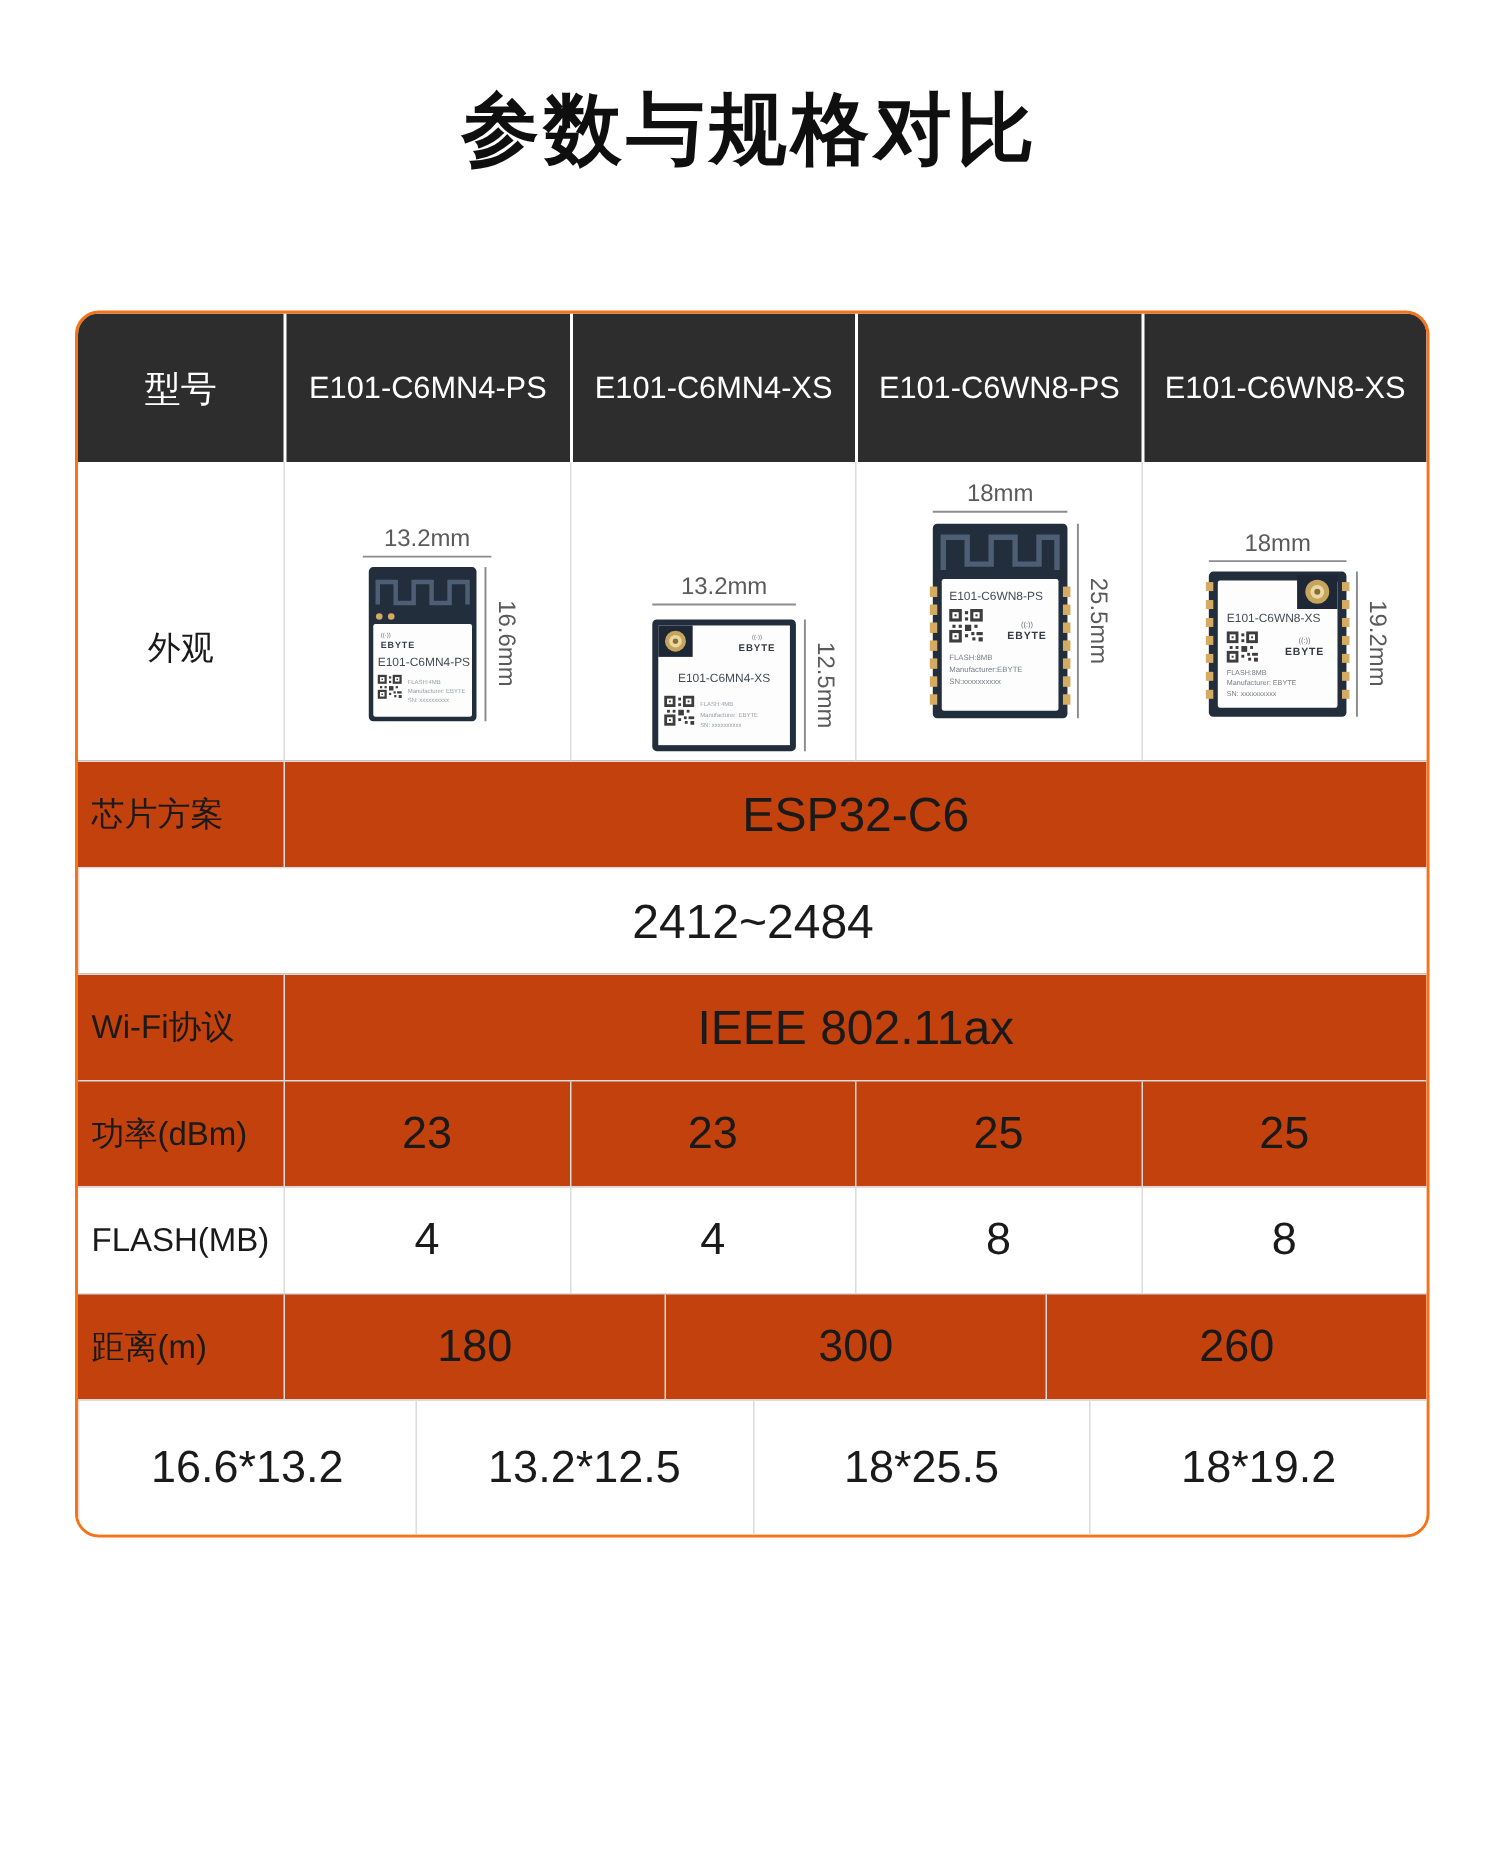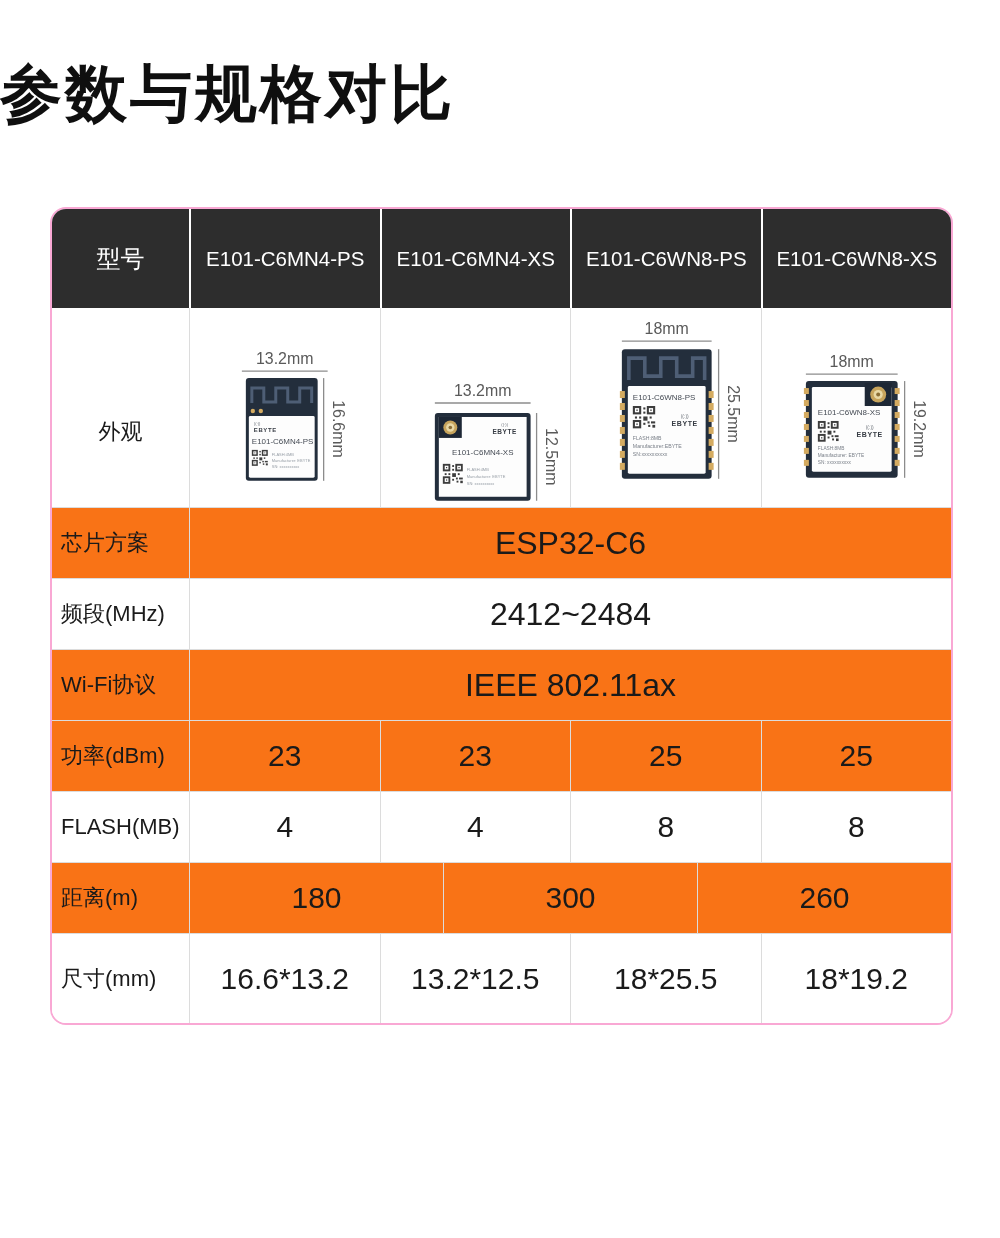--- a/index.html
+++ b/index.html
@@ -1,33 +1,33 @@
 <!DOCTYPE html>
 <html><head>
 <meta charset="utf-8">
 <style>
   * { margin:0; padding:0; box-sizing:border-box; }
   html,body { width:1000px; height:1238px; background:#ffffff;
     font-family:"Liberation Sans","DejaVu Sans",sans-serif; color:#1a1a1a; }
   .page { position:relative; width:1000px; height:1238px; overflow:hidden; }
 
-  .title { position:absolute; top:52px; left:0; width:100%; text-align:left;
-    font-size:62px; font-weight:900; letter-spacing:3px; color:#0f0f0f; }
+  .title { position:absolute; top:52px; left:0; width:100%; text-align:center;
+    font-size:52px; font-weight:900; letter-spacing:3px; color:#0f0f0f; }
 
   .spec-table { position:absolute; left:50px; top:207px; width:903px;
-    border:2px solid #f9a8d4; border-radius:16px; overflow:hidden; background:#fff; }
+    border:2px solid #f97316; border-radius:16px; overflow:hidden; background:#fff; }
 
   .thead { display:flex; height:99px; background:#2d2d2d; color:#ffffff; }
   .thead .c0 { flex:0 0 137px; display:flex; align-items:center; justify-content:center;
     font-size:24px; }
   .thead .cm { flex:1 1 0; border-left:2px solid #ffffff; display:flex; align-items:center;
     justify-content:center; font-size:20.5px; }
 
   .row { display:flex; background:#ffffff; }
-  .row.alt { background:#f97316; }
+  .row.alt { background:#c2410c; }
   .row.bline { border-top:1px solid #dcdcdc; }
   .row .c0 { flex:0 0 137px; display:flex; align-items:center; font-size:22px;
     padding-left:9px; }
   .row .c0.center { justify-content:center; padding-left:0;margin-top:48px; }
 
   .row-appearance { height:199px; }
   .row-appearance .cell { flex:1 1 0; border-left:1px solid #dcdcdc; position:relative; }
   .row-appearance .cell svg { position:absolute; inset:0; width:100%; height:100%; }
 
   .srow { height:71px; }
@@ -226,21 +226,20 @@
           <text class="dimtext" transform="rotate(90 152 121)" x="152" y="121" text-anchor="middle">19.2mm</text>
         </svg>
       </div>
     </div>
 
     <div class="row srow alt bline">
       <div class="c0">芯片方案</div>
       <div class="vspan">ESP32-C6</div>
     </div>
     <div class="row srow bline">
-      <div class="c0">频段(MHz)</div>
       <div class="vspan">2412~2484</div>
     </div>
     <div class="row srow alt bline">
       <div class="c0">Wi-Fi协议</div>
       <div class="vspan">IEEE 802.11ax</div>
     </div>
 
     <div class="row srow alt bline">
       <div class="c0">功率(dBm)</div>
       <div class="cell">23</div>
@@ -255,21 +254,20 @@
       <div class="cell">8</div>
       <div class="cell">8</div>
     </div>
     <div class="row srow alt bline">
       <div class="c0">距离(m)</div>
       <div class="cell">180</div>
       <div class="cell">300</div>
       <div class="cell">260</div>
     </div>
     <div class="row srow row-last bline">
-      <div class="c0">尺寸(mm)</div>
       <div class="cell">16.6*13.2</div>
       <div class="cell">13.2*12.5</div>
       <div class="cell">18*25.5</div>
       <div class="cell">18*19.2</div>
     </div>
 
   </div>
 </div>
 
 </body></html>

